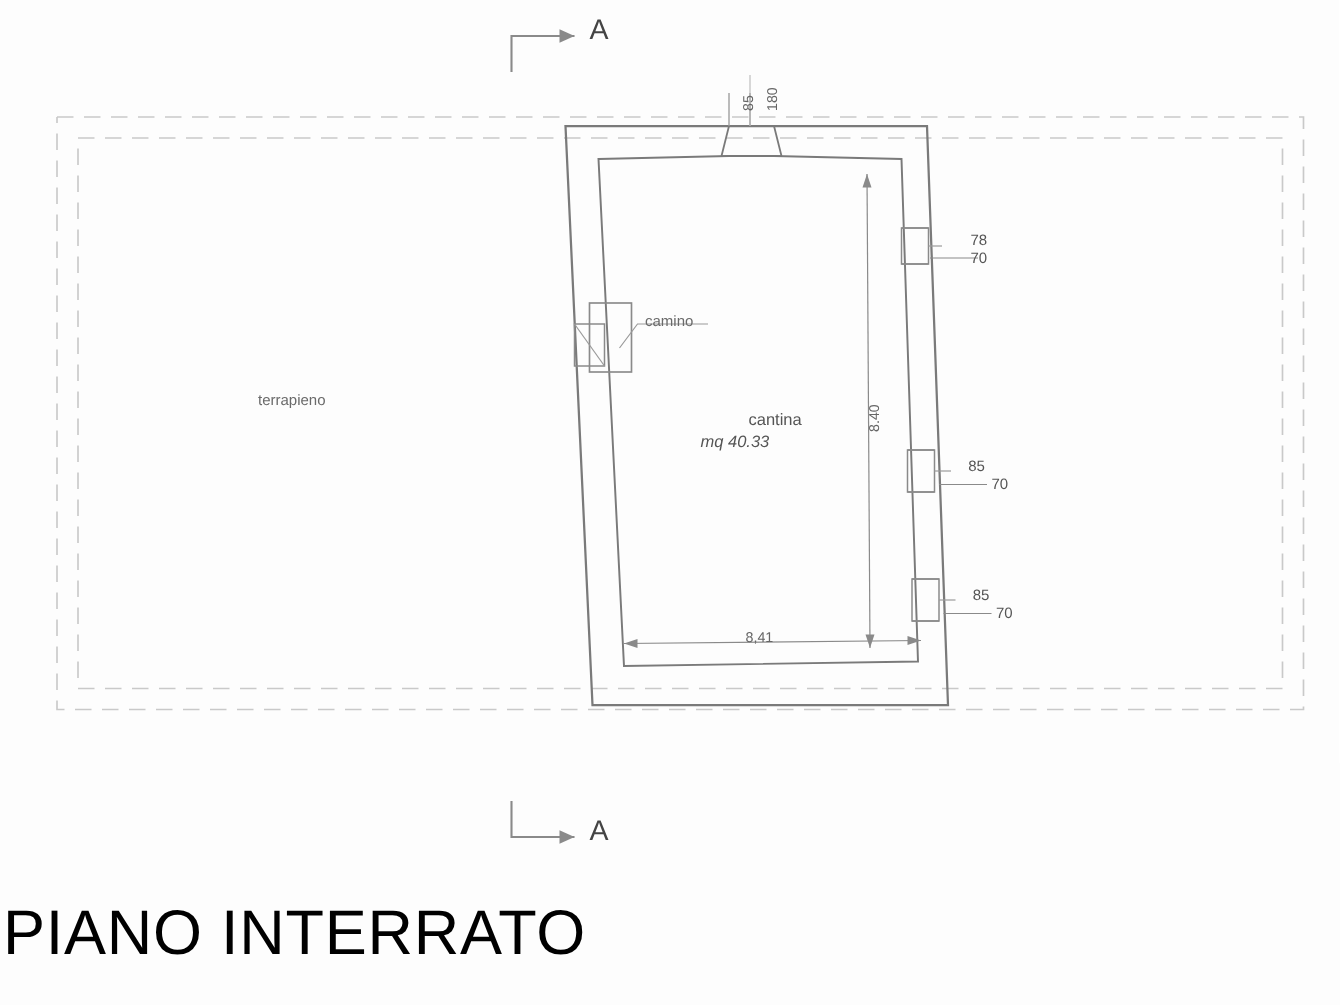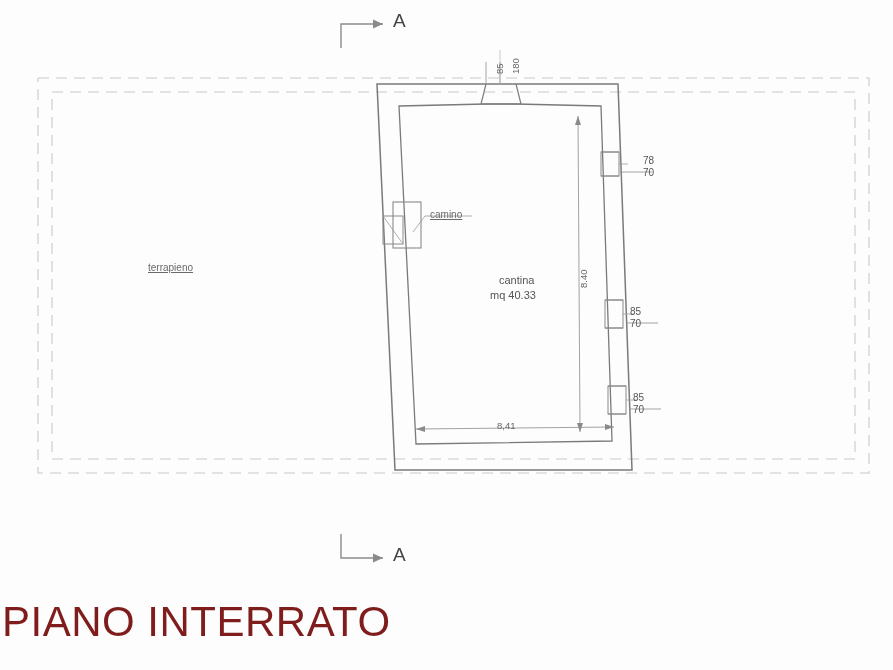--- a/index.html
+++ b/index.html
@@ -22,39 +22,38 @@
     width: 893px;
     height: 670px;
     display: block;
   }
   .sheet-title {
     position: absolute;
     left: 2px;
     top: 598px;
     font-size: 42px;
     font-family: "Liberation Sans", sans-serif;
-    color: #7f1d1d;
+    color: #000000;
     letter-spacing: 0.5px;
     white-space: nowrap;
   }
   .lbl {
     position: absolute;
     font-family: "Liberation Sans", sans-serif;
     color: #6d6d6d;
     white-space: nowrap;
   }
   .lbl-room {
     font-size: 11px;
     color: #555555;
     text-align: center;
   }
   .lbl-small {
     font-size: 10px;
     color: #6a6a6a;
-    text-decoration: underline;
   }
   .lbl-dim {
     font-size: 9.5px;
     color: #666666;
   }
   .lbl-sec {
     font-size: 19px;
     color: #444444;
   }
   .rot90 {
@@ -62,21 +61,21 @@
     transform-origin: left top;
   }
   .dimfrac {
     position: absolute;
     font-size: 10px;
     color: #555555;
     text-align: center;
     line-height: 1.15;
   }
   .dimfrac .top { display: block; }
-  .dimfrac .bot { display: block; }
+  .dimfrac .bot { display: block; margin-left: 31px; }
 </style>
 </head>
 <body>
 
 <div id="plan-page">
 
   <svg id="plan-svg" viewBox="0 0 893 670">
 
     <polyline points="38,78 869,78 869,473 38,473 38,78" fill="none" stroke="#c9c9c9" stroke-width="1.1" stroke-dasharray="11 7"></polyline>
 
@@ -162,35 +161,35 @@
       <polygon points="383,558 373,553.5 373,562.5" fill="#8a8a8a"></polygon>
     </g>
 
   </svg>
 
   <div class="lbl lbl-sec" style="left:393px; top:10px;">A</div>
 
   <div class="lbl lbl-sec" style="left:393px; top:544px;">A</div>
 
   <div class="lbl lbl-room" style="left:467px; top:274px;margin-left:32px;">cantina</div>
-  <div class="lbl lbl-room" style="left:490px; top:289px;">mq 40.33</div>
-
-  <div class="lbl lbl-small" style="left:148px; top:262px;text-align:center;">terrapieno</div>
+  <div class="lbl lbl-room" style="left:467px; top:289px;font-style:italic;">mq 40.33</div>
+
+  <div class="lbl lbl-small" style="left:172px; top:262px;text-align:center;">terrapieno</div>
 
   <div class="lbl lbl-small" style="left:430px; top:209px;">camino</div>
 
   <div class="lbl lbl-dim rot90" style="left:578px; top:288px;">8.40</div>
 
   <div class="lbl lbl-dim" style="left:497px; top:420px;">8,41</div>
 
   <div class="lbl lbl-dim rot90" style="left:494px; top:74px;">85</div>
 
   <div class="lbl lbl-dim rot90" style="left:510px; top:74px;">180</div>
 
-  <div class="dimfrac" style="left:643px; top:155px;text-align:right;">
+  <div class="dimfrac" style="left:616px; top:155px;text-align:right;">
     <span class="top">78</span>
     <span class="bot">70</span>
   </div>
 
   <div class="dimfrac" style="left:630px; top:306px;">
     <span class="top">85</span>
     <span class="bot">70</span>
   </div>
 
   <div class="dimfrac" style="left:633px; top:392px;">

